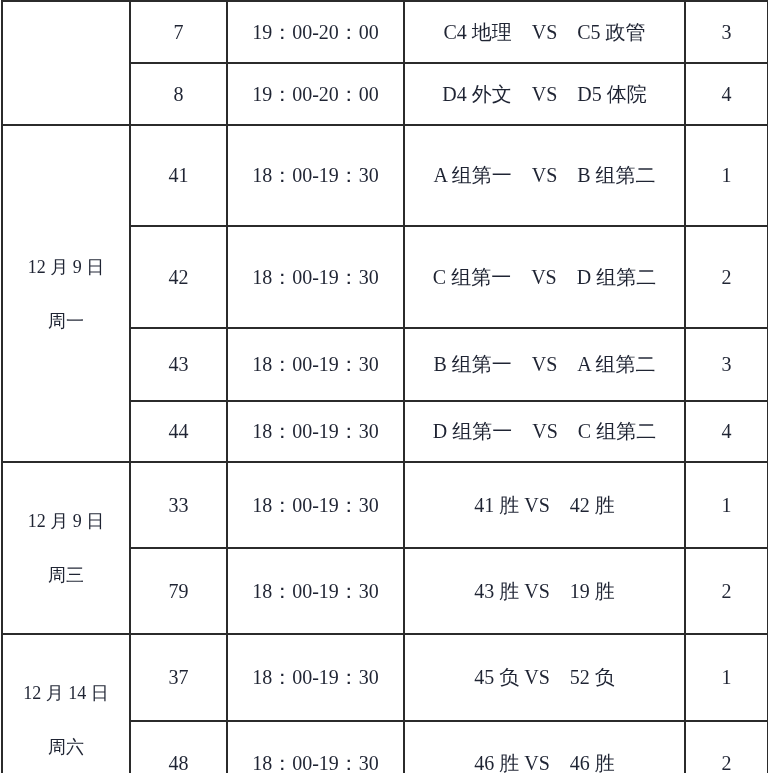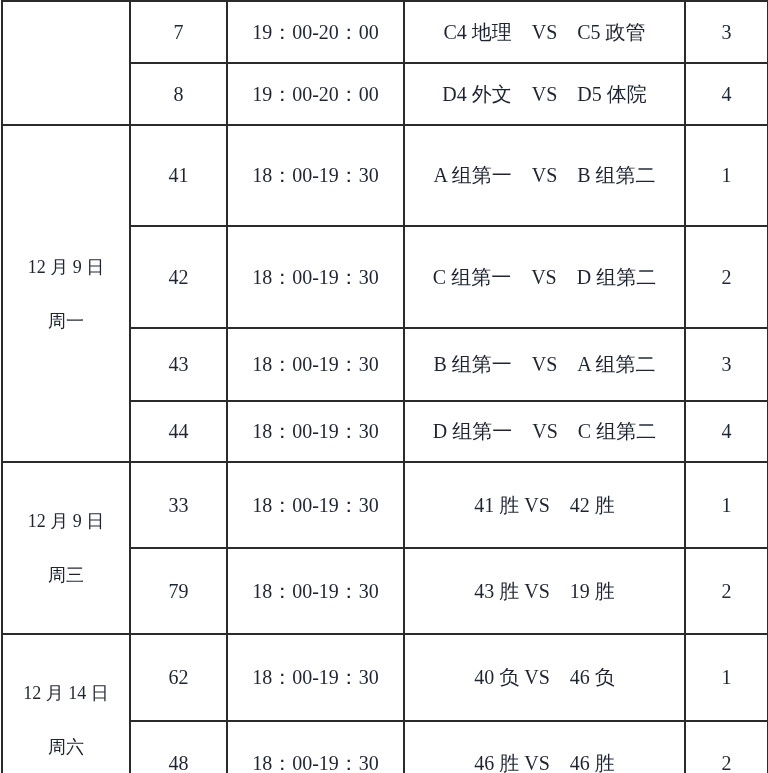--- a/index.html
+++ b/index.html
@@ -133,23 +133,23 @@
         <td>2</td>
       </tr>
 
       <tr class="h61">
         <td rowspan="2">
           <div class="date-stack">
             <div>12 月 14 日</div>
             <div>周六</div>
           </div>
         </td>
-        <td>62</td>
+        <td>37</td>
         <td>18：00-19：30</td>
-        <td>40 负 VS　46 负</td>
+        <td>45 负 VS　52 负</td>
         <td>1</td>
       </tr>
       <tr class="h60">
         <td>48</td>
         <td>18：00-19：30</td>
         <td>46 胜 VS　46 胜</td>
         <td>2</td>
       </tr>
     </tbody>
   </table>

